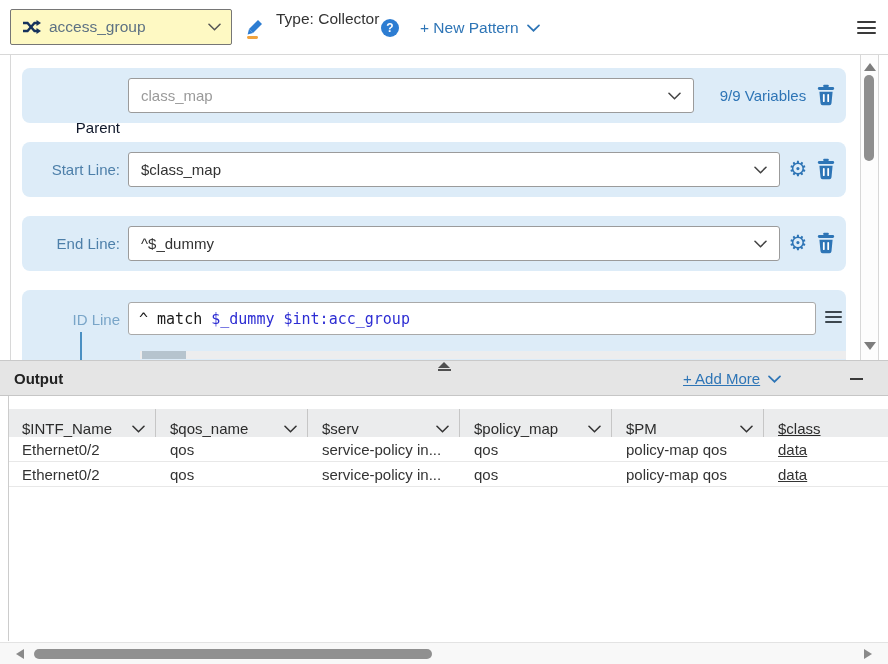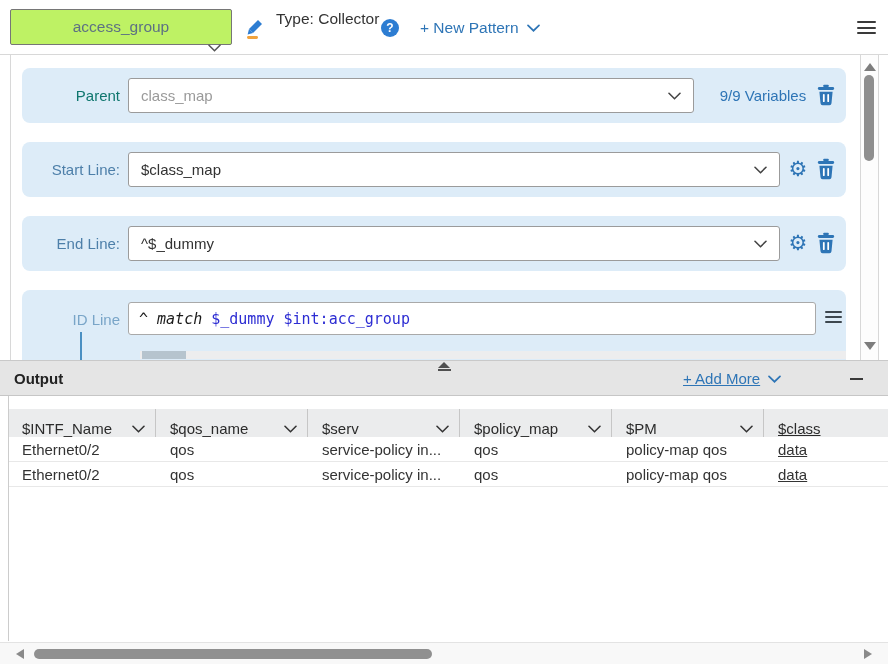--- a/index.html
+++ b/index.html
@@ -4,49 +4,49 @@
 <style>
   * { margin:0; padding:0; box-sizing:border-box; }
   body { background:#fff; }
   .app {
     position:relative; width:888px; height:664px; overflow:hidden;
     background:#fff; font-family:"Liberation Sans", sans-serif;
     font-size:15px; color:#333;
   }
   
   .topbar { position:absolute; left:0; top:0; width:888px; height:55px; background:#fff; border-bottom:1px solid #d8d8d8; z-index:8; }
-  .pattern-select { position:absolute; left:10px; top:9px; width:222px; height:36px; border:1px solid #767676; border-radius:2px; background:#bef264; display:flex; align-items:center; padding:0 10px; gap:8px; cursor:pointer;flex-direction:column; }
+  .pattern-select { position:absolute; left:10px; top:9px; width:222px; height:36px; border:1px solid #767676; border-radius:2px; background:#fef9c3; display:flex; align-items:center; padding:0 10px; gap:8px; cursor:pointer; }
   .pattern-select .val { color:#5d7183; font-size:15.5px; }
   .chev { flex:none; display:inline-block; }
   .edit-icon { position:absolute; left:243px; top:16px; width:22px; height:23px; cursor:pointer; }
   .type-label { position:absolute; left:276px; top:0; height:37px; display:flex; align-items:center; font-size:15.5px; color:#333; }
   .help-badge { position:absolute; left:381px; top:19px; width:18px; height:18px; border-radius:50%; background:#2d7dd2; color:#fff; font-size:12px; font-weight:bold; display:flex; align-items:center; justify-content:center; cursor:pointer; }
   .new-pattern { position:absolute; left:420px; top:0; height:55px; display:flex; align-items:center; gap:8px; color:#2e75b6; font-size:15.5px; cursor:pointer; }
   .bars { display:flex; flex-direction:column; justify-content:space-between; cursor:pointer; }
   .bars i { display:block; height:2px; background:#3a3a3a; border-radius:1px; }
   .menu-btn { position:absolute; left:857px; top:21px; width:19px; height:13px; }
   
   .frame-left-editor  { position:absolute; left:10px;  top:55px;  width:1px; height:305px; background:#d8d8d8; }
   .frame-right-editor { position:absolute; left:878px; top:55px;  width:1px; height:305px; background:#d8d8d8; }
   .frame-left-output  { position:absolute; left:8px;   top:396px; width:1px; height:245px; background:#cccccc; z-index:6; }
   
   .card { position:absolute; left:22px; width:824px; height:55px; background:#ddecf8; border-radius:8px; }
   .card-label { position:absolute; left:0; top:0; width:98px; height:55px; display:flex; align-items:center; justify-content:flex-end; }
-  .lbl-dark { color:#0f766e; }
+  .lbl-dark { color:#0f172a;margin-top:32px; }
   .lbl-blue { color:#4d7fa9; }
   .lbl-lightblue { color:#79a5c8; }
   .card-select { position:absolute; left:106px; top:10px; height:35px; background:#fff; border:1px solid #9b9b9b; border-radius:3px; display:flex; align-items:center; padding:0 12px; cursor:pointer; }
   .card-select .val { flex:1; white-space:nowrap; overflow:hidden; }
   .val-gray { color:#9a9a9a; }
   .vars-link { position:absolute; left:691px; top:0; width:100px; height:55px; display:flex; align-items:center; justify-content:center; color:#2e75b6; cursor:pointer; }
   .trash-btn { position:absolute; left:794px; top:16px; width:20px; height:22px; cursor:pointer; }
   .gear-btn { position:absolute; left:764px; top:15px; width:24px; height:24px; color:#2e75b6; font-size:21px; line-height:24px; text-align:center; cursor:pointer; font-family:"DejaVu Sans", sans-serif; }
   .id-input { position:absolute; left:106px; top:12px; width:688px; height:33px; background:#fff; border:1px solid #a9a9a9; border-radius:3px; display:flex; align-items:center; padding:0 10px; font-family:"DejaVu Sans Mono", monospace; font-size:15px; cursor:text; }
   .code-line { white-space:pre; }
-  .code-dark { color:#1a1a1a;font-style:italic; }
+  .code-dark { color:#1a1a1a; }
   .code-blue { color:#2d2dd3; }
   .id-menu { position:absolute; left:803px; top:21px; width:17px; height:12px; }
   .id-menu i { background:#3d474f; }
   .connector { position:absolute; left:58px; top:42px; width:2px; height:28px; background:#4a8fc2; }
   .mini-scroll { position:absolute; left:118px; top:61px; width:706px; height:8px; background:#ededee; }
   .mini-scroll .mthumb { position:absolute; left:2px; top:0; width:44px; height:8px; background:#b6c4ce; cursor:pointer; }
   
   .vscroll { position:absolute; left:860px; top:55px; width:18px; height:305px; background:#fdfdfd; border-left:1px solid #d8d8d8; z-index:7; }
   .tri { width:0; height:0; position:absolute; cursor:pointer; }
   .tri-up    { left:3px; top:8px;   border-left:6px solid transparent; border-right:6px solid transparent; border-bottom:8px solid #7d7d7d; }

